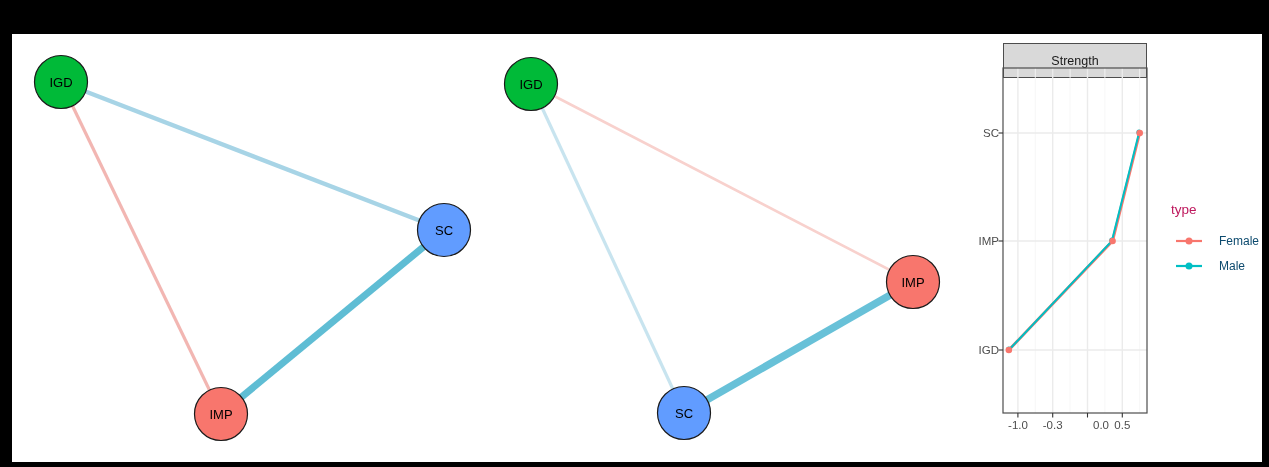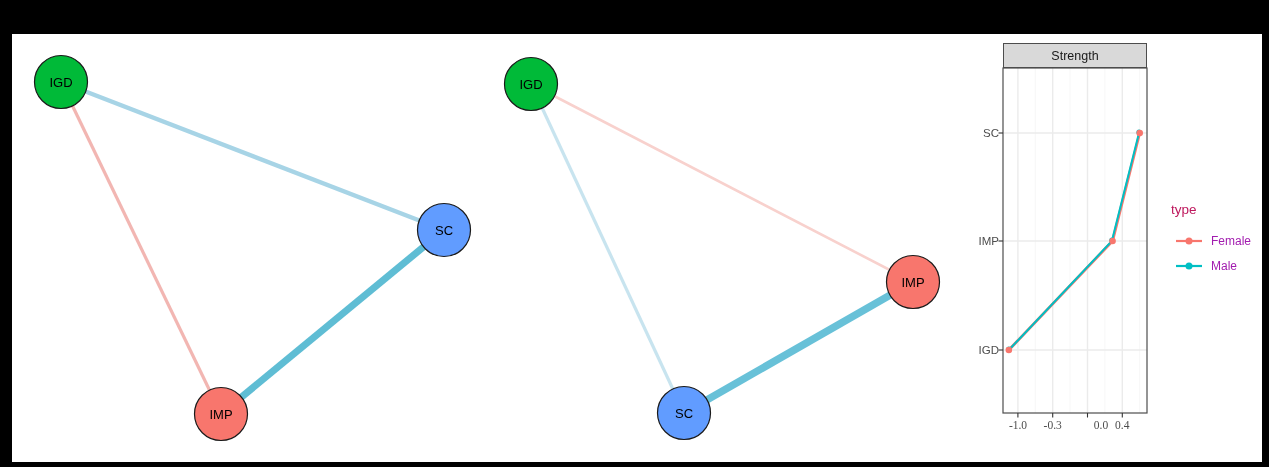--- a/index.html
+++ b/index.html
@@ -1,28 +1,28 @@
 <!DOCTYPE html>
 <html><head>
 <meta charset="utf-8">
 <style>
   html,body{margin:0;padding:0;background:#000;}
   .stage{position:relative;width:1269px;height:467px;background:#000;overflow:hidden;
          font-family:"Liberation Sans",sans-serif;}
   .canvas{position:absolute;left:12px;top:34px;width:1250px;height:428px;background:#fff;}
   .abs{position:absolute;}
-  .strip{position:absolute;left:991px;top:9px;width:144px;height:25px;box-sizing:border-box;
+  .strip{position:absolute;left:991px;top:9px;width:144px;height:35px;box-sizing:border-box;
          background:#D9D9D9;border:1px solid #4D4D4D;display:flex;align-items:center;justify-content:center;
          font-size:12.5px;color:#1a1a1a;}
   .ylab{position:absolute;width:67px;height:14px;line-height:14px;text-align:right;
         font-size:11.5px;color:#4D4D4D;}
   .xlab{position:absolute;width:44px;height:14px;line-height:14px;text-align:center;
-        font-size:11.5px;color:#4D4D4D;top:384px;font-family:Liberation Serif, serif;}
+        font-size:11.5px;color:#4D4D4D;top:384px;}
   .legend-title{position:absolute;left:1159px;top:168px;font-size:13.5px;color:#be185d;}
-  .legend-row{position:absolute;display:flex;align-items:center;gap:7px;font-size:12px;color:#a21caf;justify-content:flex-end;}
+  .legend-row{position:absolute;display:flex;align-items:center;gap:15px;font-size:12px;color:#0c4a6e;justify-content:flex-end;}
   svg{display:block;}
 </style>
 </head>
 <body>
 
 <div class="stage">
   <div class="canvas">
 
     <svg id="net-svg" class="abs" style="left:0;top:0;width:983px;height:428px" viewBox="12 34 983 428">
         <g>
@@ -89,21 +89,21 @@
         </g>
     </svg>
 
     <div class="ylab" style="left:920px;top:92px">SC</div>
     <div class="ylab" style="left:920px;top:200px">IMP</div>
     <div class="ylab" style="left:920px;top:309px">IGD</div>
 
     <div class="xlab" style="left:984px">-1.0</div>
     <div class="xlab" style="left:1018.7px">-0.3</div>
     <div class="xlab" style="left:1067px">0.0</div>
-    <div class="xlab" style="left:1088.3px">0.4</div>
+    <div class="xlab" style="left:1088.3px">0.5</div>
 
     <div class="legend-title">type</div>
     <div class="legend-row" style="left:1162px;top:200px">
       <svg width="30" height="14">
         <line x1="2" y1="7" x2="28" y2="7" stroke-width="2.2" stroke="#F8766D"></line>
         <circle cx="15" cy="7" r="3.5" fill="#F8766D"></circle>
       </svg>
       <span>Female</span>
     </div>
     <div class="legend-row" style="left:1162px;top:225px">

